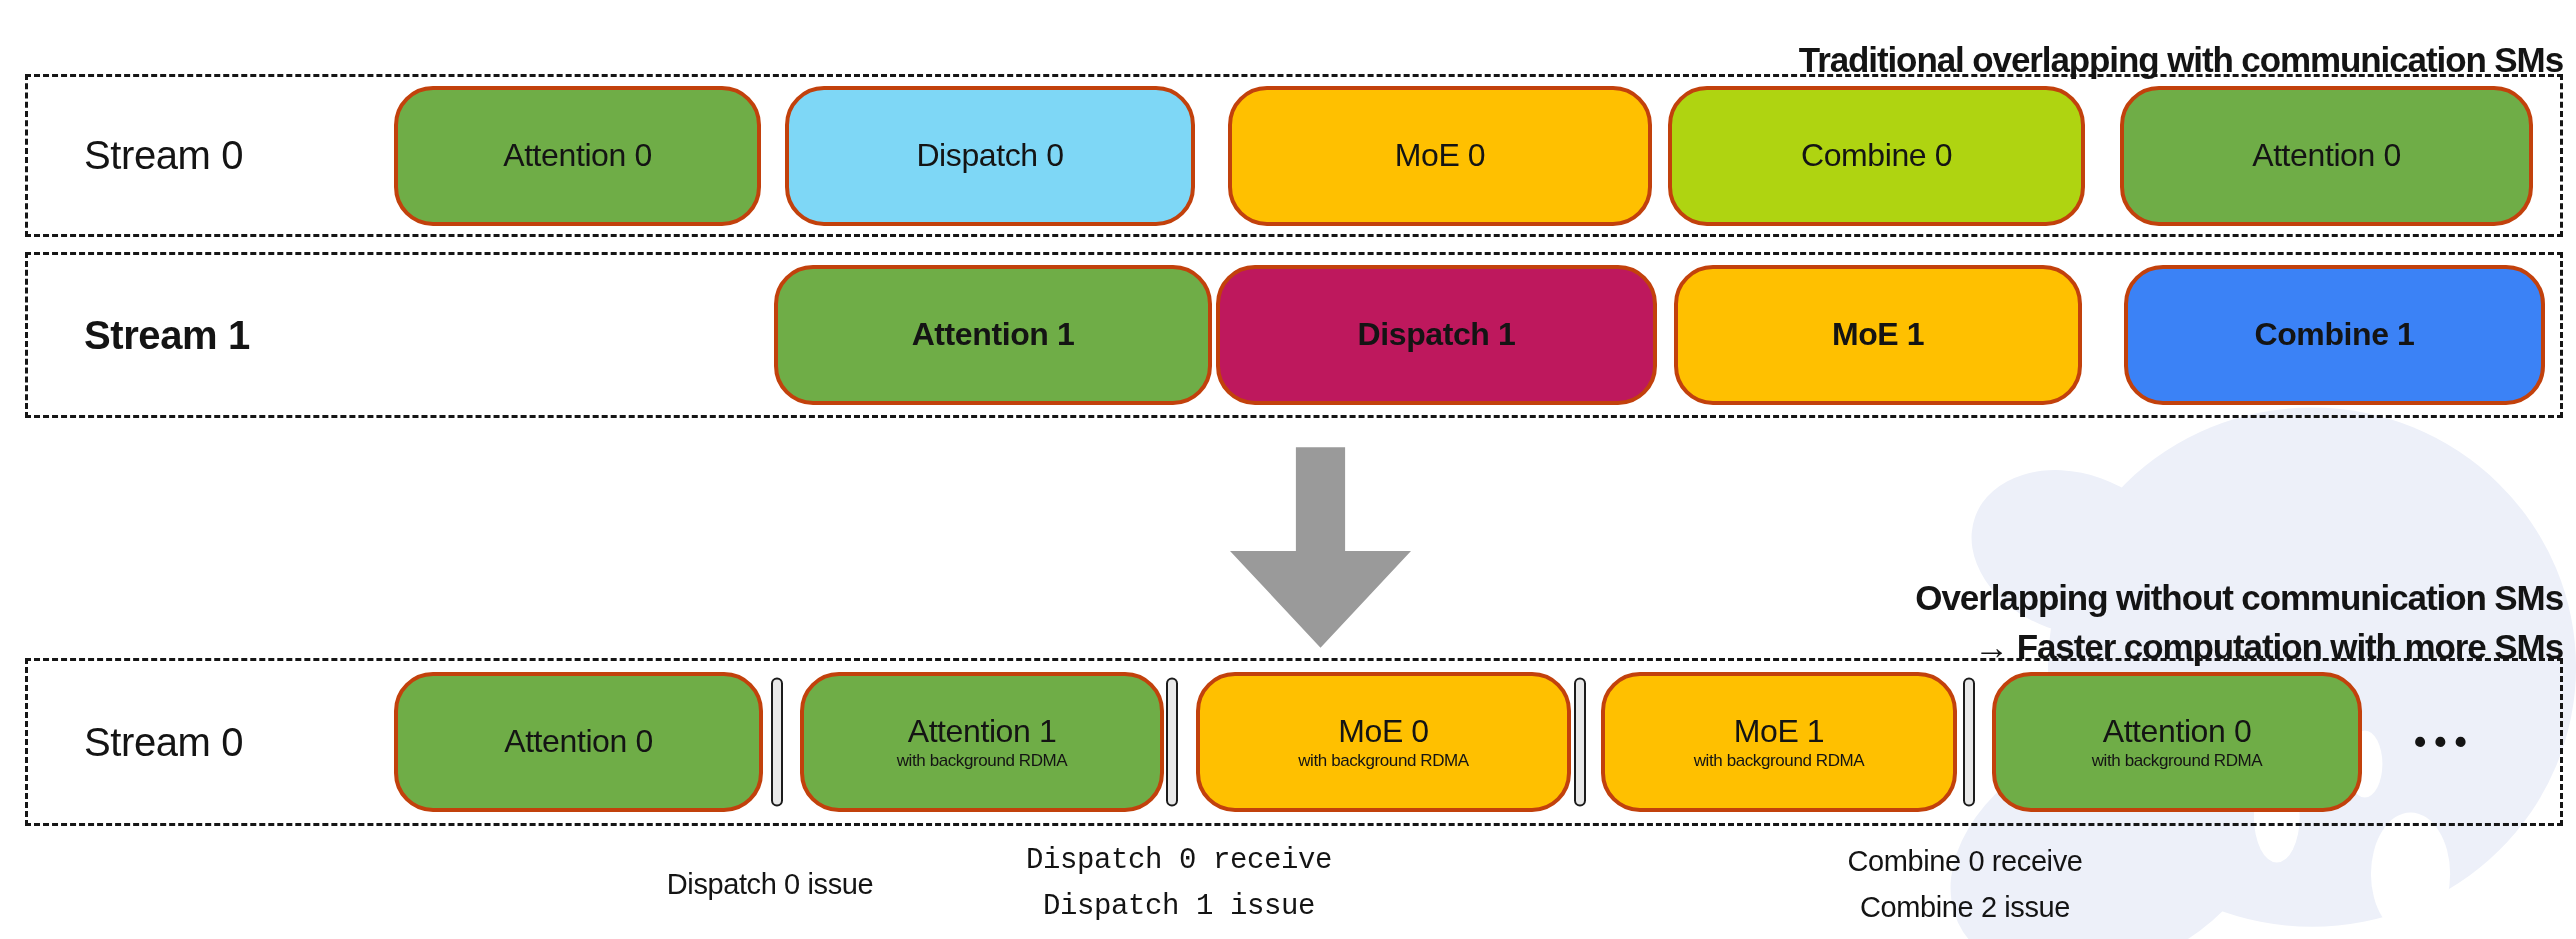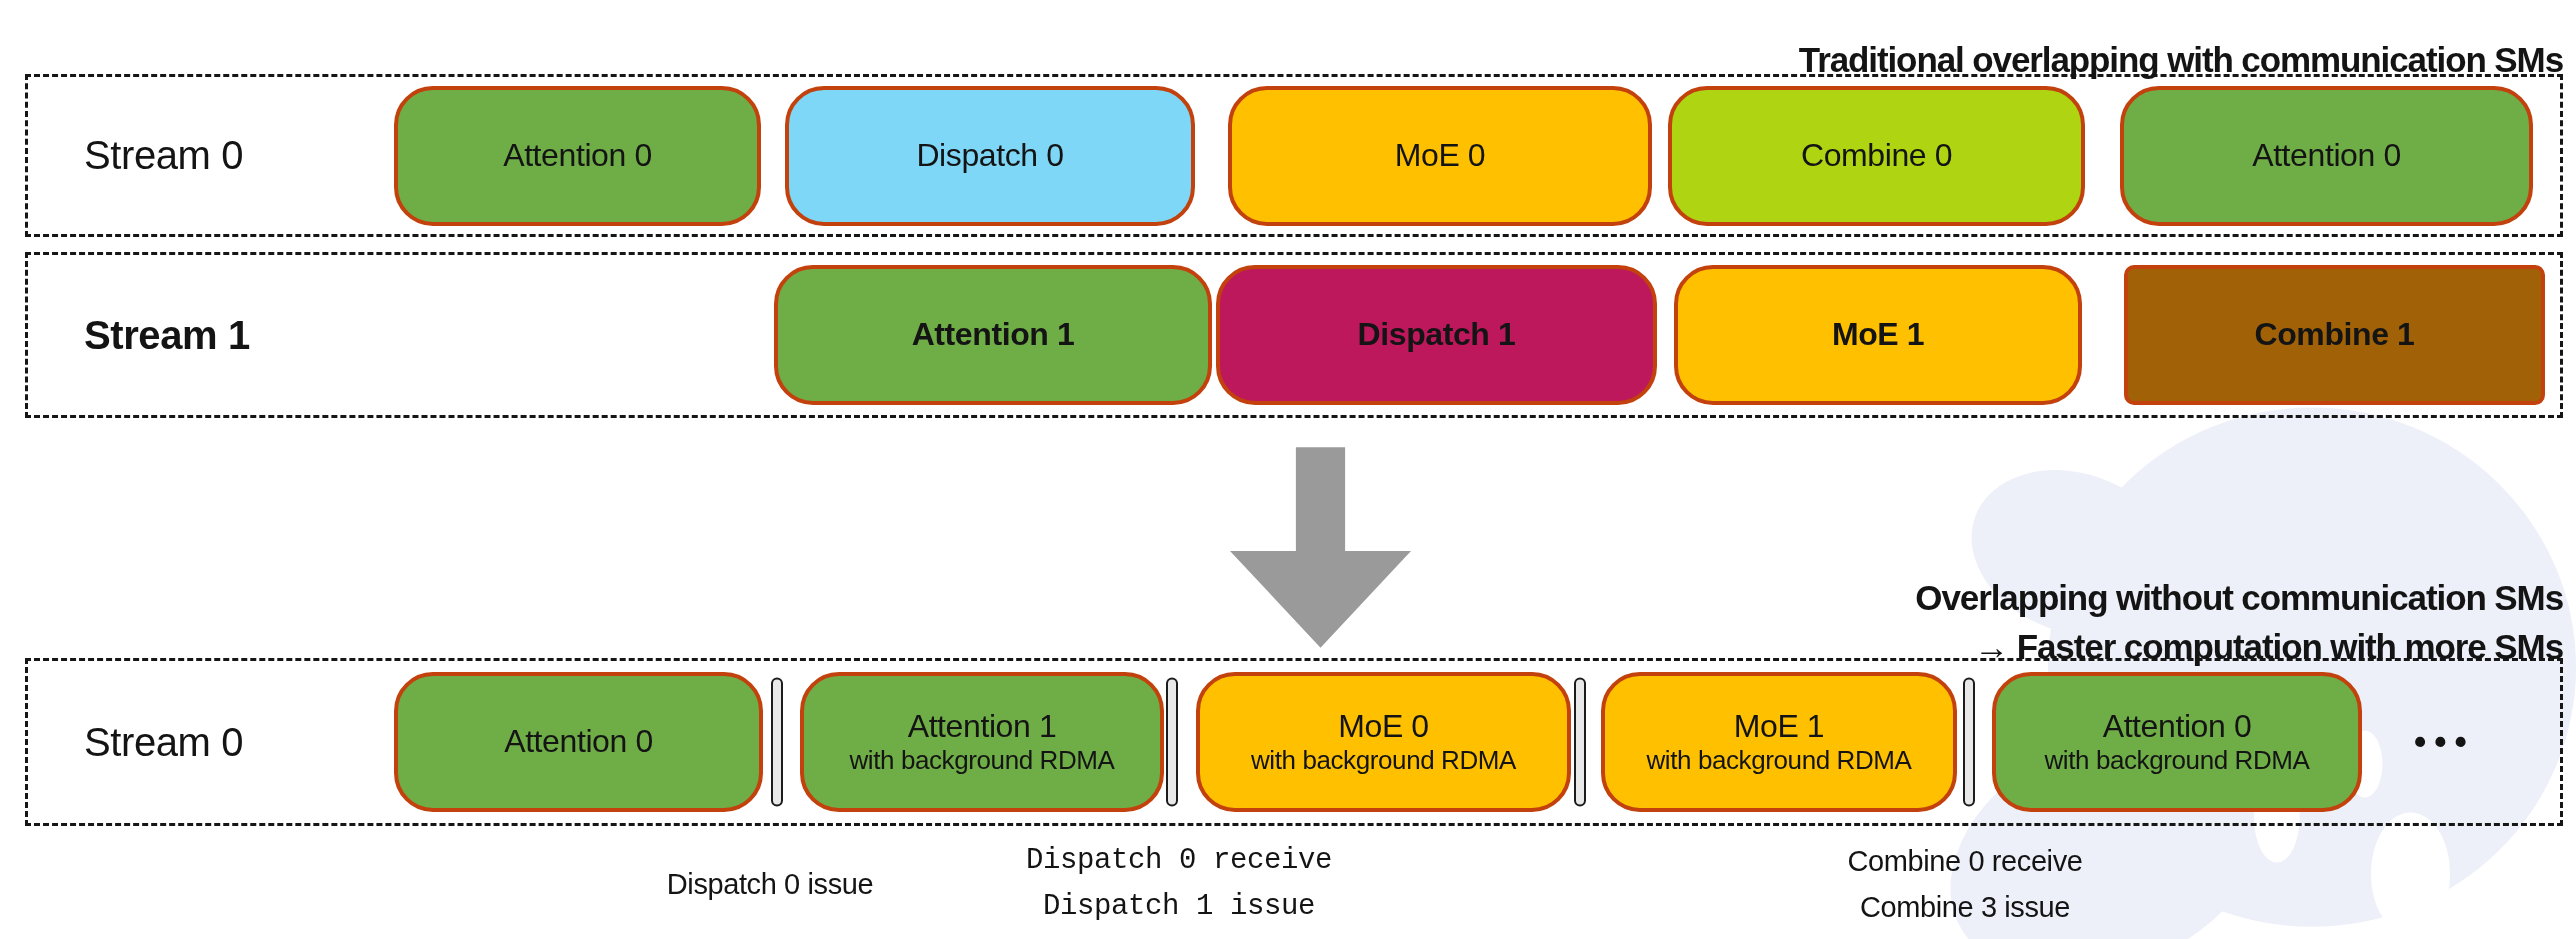--- a/index.html
+++ b/index.html
@@ -23,21 +23,21 @@
     position:absolute;left:56px;top:0;height:100%;display:flex;align-items:center;
     font-size:40px;letter-spacing:-0.4px;
   }
   .block{
     position:absolute;top:50%;transform:translateY(-50%);height:132px;
     border:4px solid #c2410c;border-radius:39px;
     display:flex;flex-direction:column;align-items:center;justify-content:center;gap:3.5px;
     box-sizing:content-box;
   }
   .block-label{font-size:32px;letter-spacing:-0.4px;line-height:1.05;white-space:nowrap;}
-  .block-sublabel{font-size:26px;letter-spacing:-0.4px;line-height:1.05;white-space:nowrap;}
+  .block-sublabel{font-size:17px;letter-spacing:-0.4px;line-height:1.05;white-space:nowrap;}
   .separator{
     position:absolute;top:50%;transform:translateY(-50%);height:125px;width:8px;
     border:2.6px solid #1c1c1c;border-radius:7px;box-sizing:content-box;
   }
   .ellipsis{
     position:absolute;left:2386px;top:0;height:100%;display:flex;align-items:center;
     font-size:35px;font-weight:700;letter-spacing:8px;
   }
   
   .arrow{position:absolute;left:1230px;top:447px;width:181px;height:201px;z-index:1;}
@@ -95,21 +95,21 @@
       <div class="stream-label">Stream 1</div>
       <div class="block" style="left: 746px; width: 430px; background: rgb(111, 173, 71);">
         <div class="block-label">Attention 1</div>
       </div>
       <div class="block" style="left: 1188px; width: 433px; background: #be185d;">
         <div class="block-label">Dispatch 1</div>
       </div>
       <div class="block" style="left: 1646px; width: 400px; background: rgb(255, 192, 0);">
         <div class="block-label">MoE 1</div>
       </div>
-      <div class="block" style="left: 2096px; width: 413px; background: #a16207; border-radius: 10px;">
+      <div class="block" style="left: 2096px; width: 413px; background: #3b82f6;">
         <div class="block-label">Combine 1</div>
       </div>
     </div>
     <div class="row row2">
       <div class="stream-label">Stream 0</div>
       <div class="block" style="left: 366px; width: 361px; background: rgb(111, 173, 71);">
         <div class="block-label">Attention 0</div>
       </div>
       <div class="block" style="left: 772px; width: 356px; background: rgb(111, 173, 71);">
         <div class="block-label">Attention 1</div>
@@ -135,16 +135,16 @@
     </div>
     <div class="annotation" style="left: 770px;">
       <div class="">Dispatch 0 issue</div>
     </div>
     <div class="annotation" style="left: 1179px; font-family: Liberation Mono, monospace;">
       <div class="">Dispatch 0 receive</div>
       <div class="">Dispatch 1 issue</div>
     </div>
     <div class="annotation" style="left: 1965px;">
       <div class="">Combine 0 receive</div>
-      <div class="">Combine 3 issue</div>
+      <div class="">Combine 2 issue</div>
     </div>
   </div>
 
 
 </body></html>

